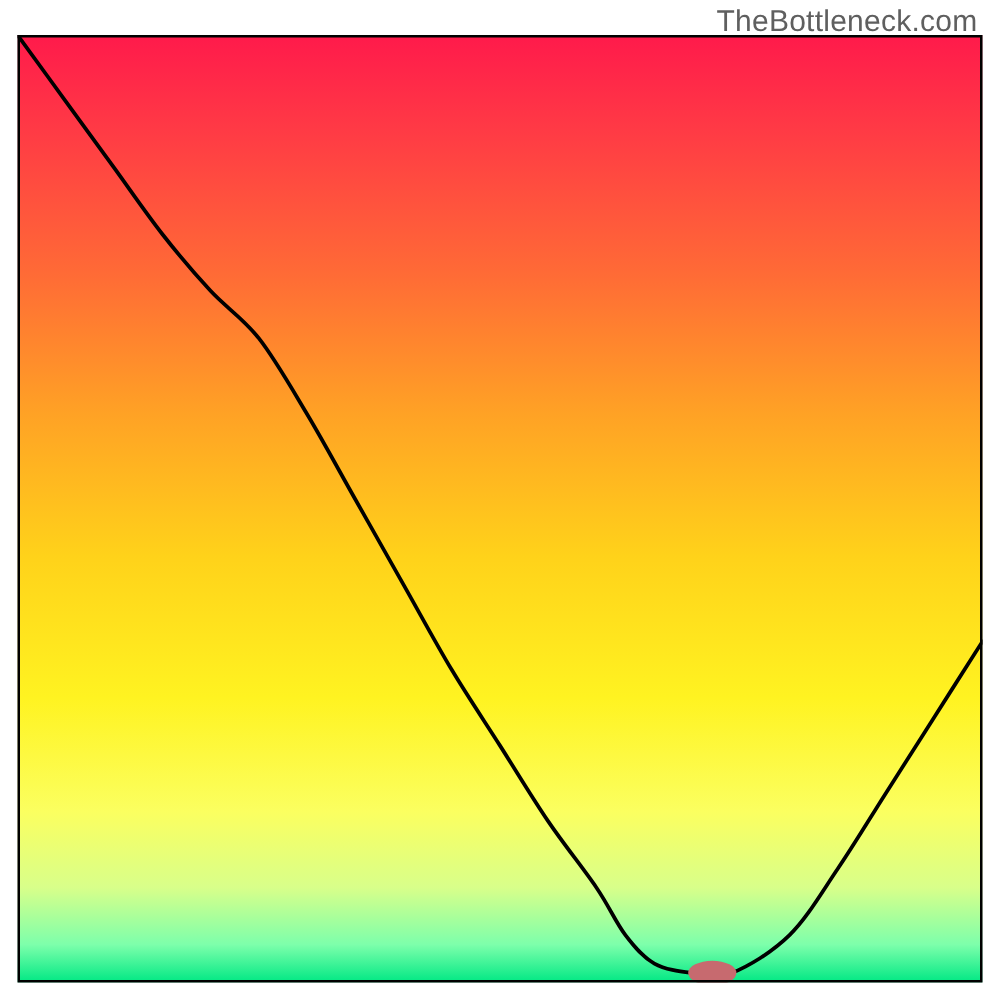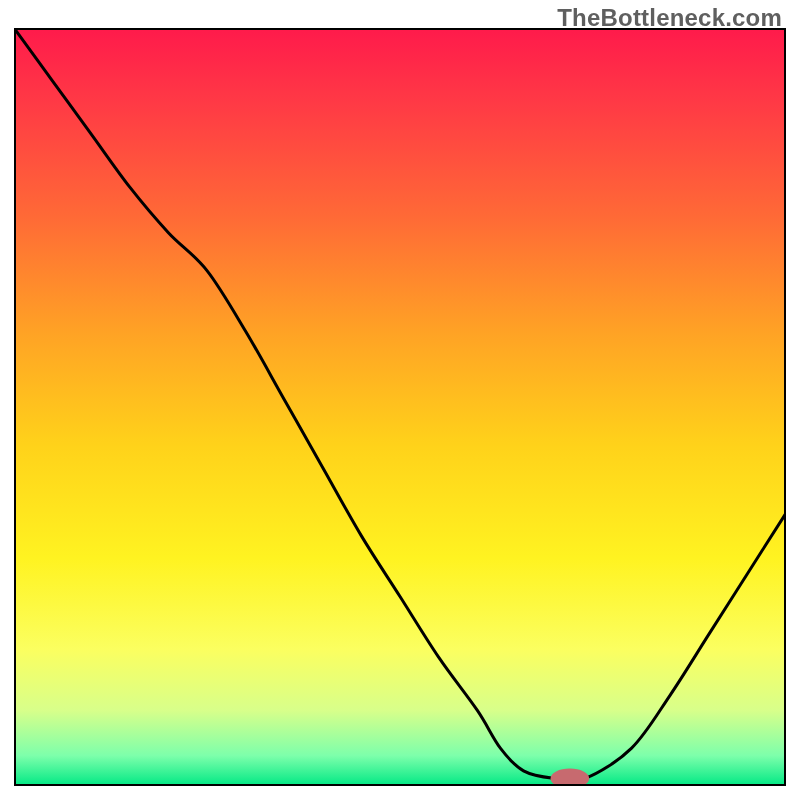--- a/index.html
+++ b/index.html
@@ -17,21 +17,21 @@
     width: 772px;
     height: 758px;
     box-sizing: border-box;
   }
   .watermark {
     position: absolute;
     top: 4px;
     right: 18px;
     font-family: Arial, Helvetica, sans-serif;
     font-size: 24px;
-    font-weight: 700;
+    font-weight: 400;
     color: #5f5f5f;
     letter-spacing: 0.2px;
   }
   svg {
     display: block;
   }
 </style>
 </head>
 <body>
 

